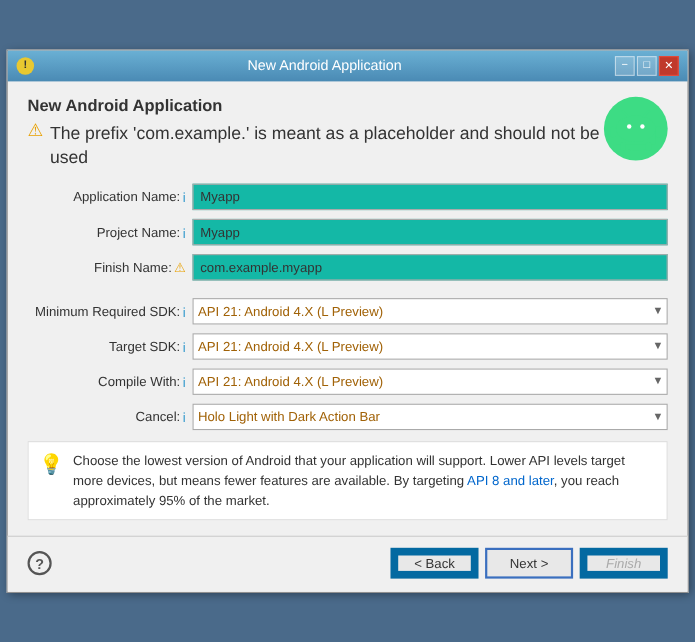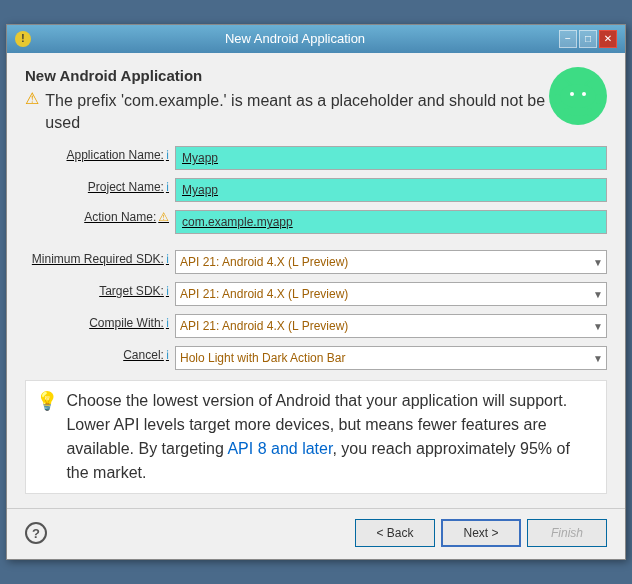--- a/index.html
+++ b/index.html
@@ -113,23 +113,22 @@
     }
     .android-svg {
       width: 48px;
       height: 48px;
     }
     .form-section {
       margin-top: 12px;
     }
     .form-row {
       display: flex;
-      align-items: flex-start;
+      align-items: center;
       margin-bottom: 8px;
-      text-decoration: underline;
     }
     .form-label {
       text-align: right;
       min-width: 150px;
       padding-right: 6px;
       color: #333;
       font-size: 12px;
       display: flex;
       align-items: center;
       justify-content: flex-end;
@@ -139,21 +138,21 @@
       font-size: 12px;
     }
     .label-icon.info { color: #3399cc; }
     .label-icon.warn { color: #e8a000; }
     .form-input {
       flex: 1;
       height: 24px;
       border: 1px solid #aaa;
       padding: 2px 6px;
       font-size: 12px;
-      background: #5eead4;
+      background: #14b8a6;
       color: #333;
     }
     .select-wrapper {
       flex: 1;
       position: relative;
     }
     .select-wrapper select {
       width: 100%;
       height: 24px;
       border: 1px solid #aaa;
@@ -183,21 +182,21 @@
       border: 1px solid #ddd;
       padding: 8px 10px;
     }
     .hint-bulb {
       color: #e8c830;
       font-size: 18px;
       flex-shrink: 0;
       margin-top: 1px;
     }
     .hint-text {
-      font-size: 16px;
+      font-size: 12px;
       color: #333;
       line-height: 1.5;
     }
     .hint-text a, .hint-text span.link {
       color: #0066cc;
       text-decoration: none;
     }
     .button-bar {
       display: flex;
       align-items: center;
@@ -224,21 +223,21 @@
       align-items: center;
       justify-content: center;
     }
     .btn-group {
       display: flex;
       gap: 6px;
     }
     .btn {
       min-width: 80px;
       height: 28px;
-      border: 1px solid #0369a1;
+      border: 7px solid #0369a1;
       background: #e8e8e8;
       color: #333;
       font-size: 12px;
       cursor: pointer;
       padding: 0 12px;
       display: flex;
       align-items: center;
       justify-content: center;
     }
     .btn.active-btn {
@@ -310,21 +309,21 @@
       <div class="form-row">
         <label class="form-label">
           <span>Project Name:</span>
           <span class="label-icon info">ℹ</span>
         </label>
         <input class="form-input" type="text" value="Myapp" style="">
       </div>
 
       <div class="form-row">
         <label class="form-label">
-          <span>Action Name:</span>
+          <span>Finish Name:</span>
           <span class="label-icon warn">⚠</span>
         </label>
         <input class="form-input" type="text" value="com.example.myapp" style="">
       </div>
 
       <div style="height: 8px;"></div>
 
       <div class="form-row">
         <label class="form-label">
           <span>Minimum Required SDK:</span>

